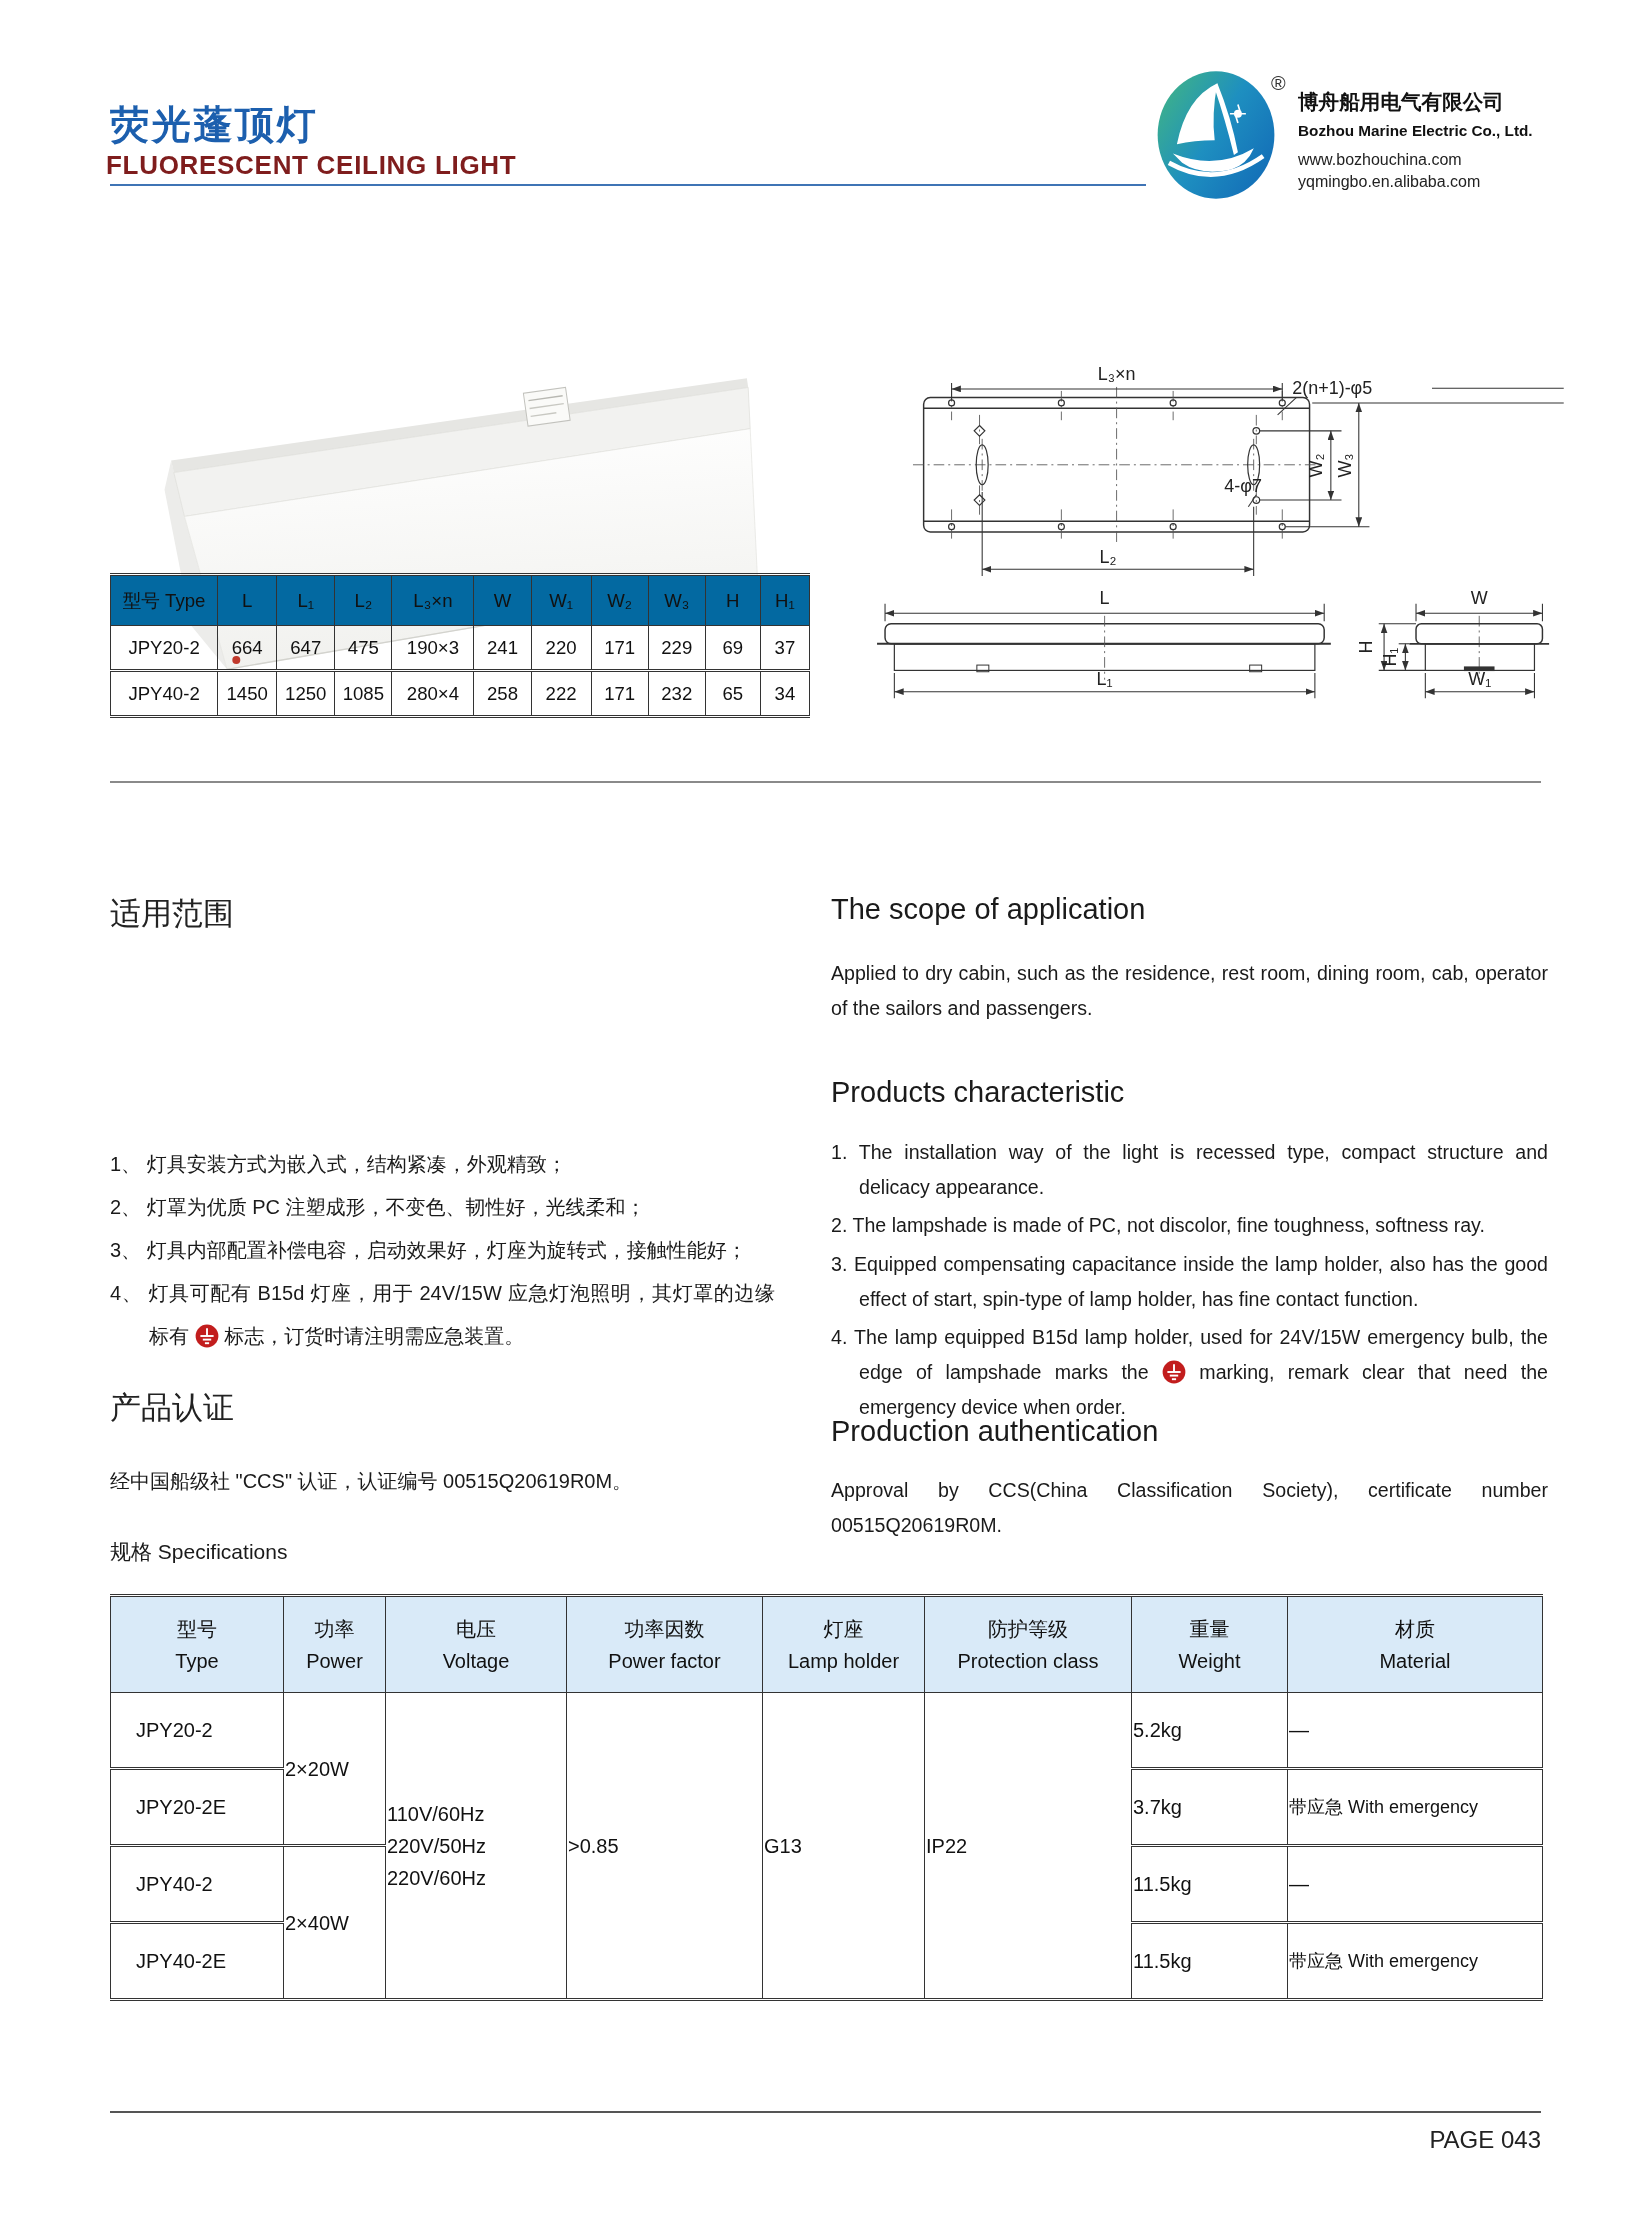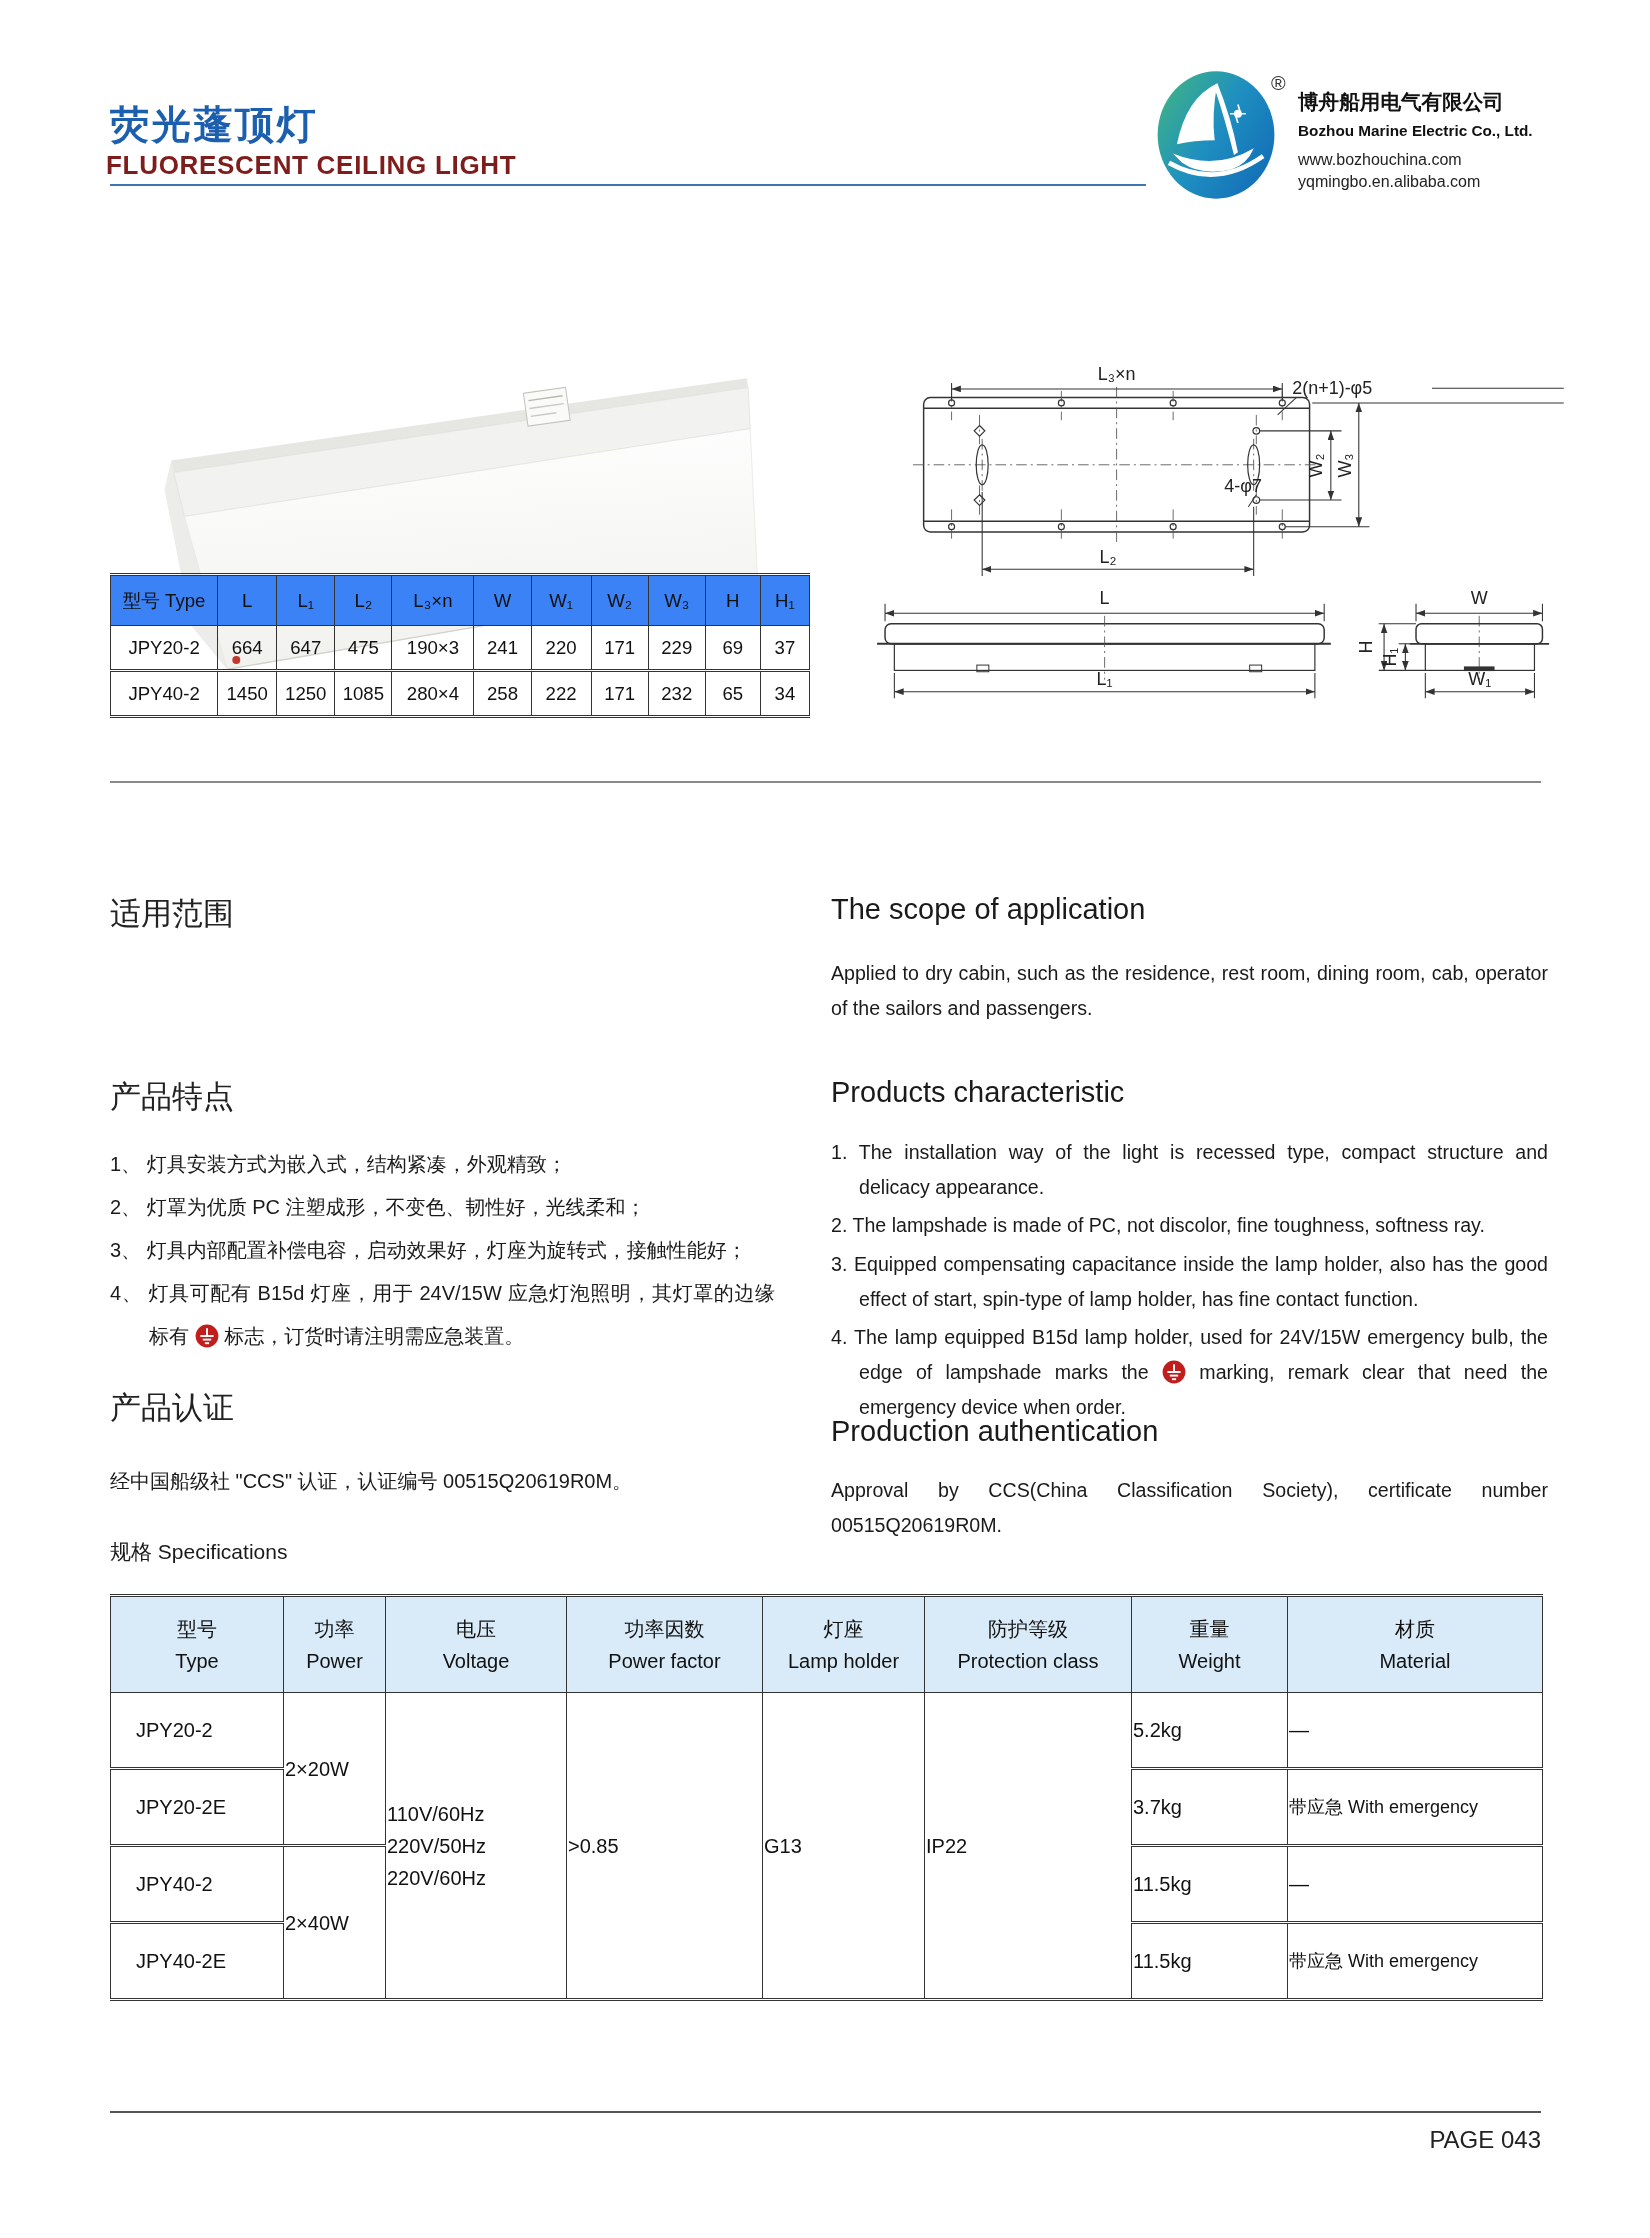--- a/index.html
+++ b/index.html
@@ -17,21 +17,21 @@
   .company .c-en{font-size:15.3px;font-weight:bold;color:#111;margin-bottom:14.6px;}
   .company .c-url{font-size:16px;color:#222;margin-bottom:5.3px;}
 
   
   .photo{left:110px;top:293px;width:708px;height:399px;}
   .drawing{left:865px;top:359px;width:772px;height:346px;}
 
   
   .dim-table{position:absolute;left:110px;top:573px;width:700px;border-collapse:collapse;
              font-size:18.6px;color:#111;table-layout:fixed;border-top:3.3px double #333;}
-  .dim-table th{background:#3b82f6;font-weight:normal;height:47px;border-left:1.3px solid #333;
+  .dim-table th{background:#0369a1;font-weight:normal;height:47px;border-left:1.3px solid #333;
                 border-right:1.3px solid #333;border-bottom:1.3px solid #333;text-align:center;}
   .dim-table td{height:41px;text-align:center;border-left:1.3px solid #333;border-right:1.3px solid #333;
                 border-bottom:3.3px double #333;}
 
   .divider{left:110px;top:781px;width:1431px;height:2px;background:#8a8a8a;}
 
   
   .zh-col{left:110px;width:665px;}
   .en-col{left:831px;width:717px;}
   .sec-title-zh{font-size:31px;color:#222;}
@@ -296,21 +296,20 @@
       <td>65</td>
       <td>34</td>
     </tr>
   </tbody>
     </table>
 
   <div class="abs divider"></div>
 
   <div class="abs zh-col sec-title-zh" style="top:893px;">适用范围</div>
 
-  <div class="abs zh-col sec-title-zh" style="top:1076px;">产品特点</div>
   <div class="abs zh-col" style="top:1143px;">
     <div class="feat-zh">1、 灯具安装方式为嵌入式，结构紧凑，外观精致；</div>
     <div class="feat-zh">2、 灯罩为优质 PC 注塑成形，不变色、韧性好，光线柔和；</div>
     <div class="feat-zh">3、 灯具内部配置补偿电容，启动效果好，灯座为旋转式，接触性能好；</div>
     <div class="feat-zh"><span>4、 灯具可配有 B15d 灯座，用于 24V/15W 应急灯泡照明，其灯罩的边缘标有</span>
       <span class="em-icon"><svg width="24" height="24" viewBox="0 0 40 40">
             <circle cx="20" cy="20" r="19" fill="#c21d1d"></circle>
             <g stroke="#fff" stroke-width="3.2">
               <line x1="20" y1="7" x2="20" y2="20"></line>
               <line x1="9" y1="20" x2="31" y2="20"></line>

